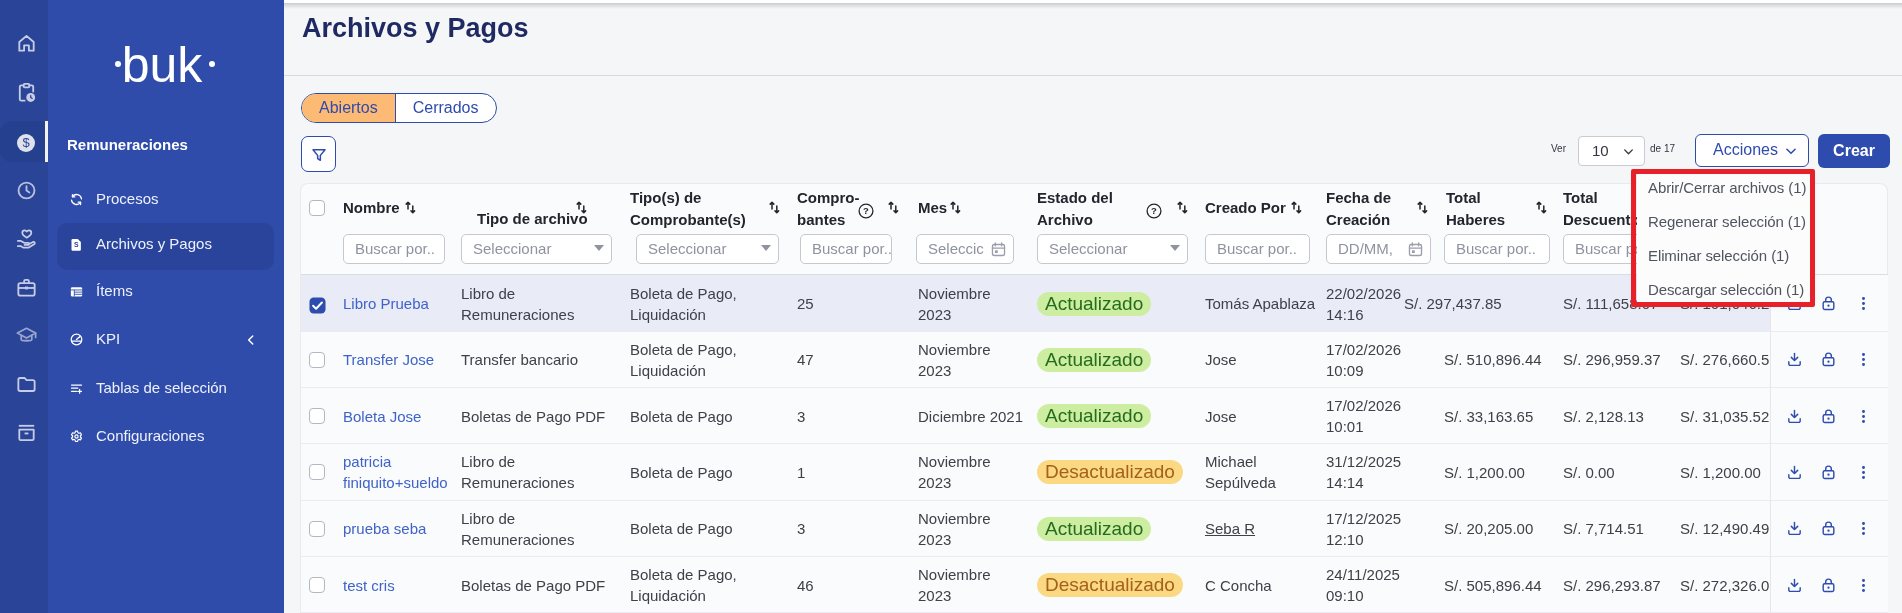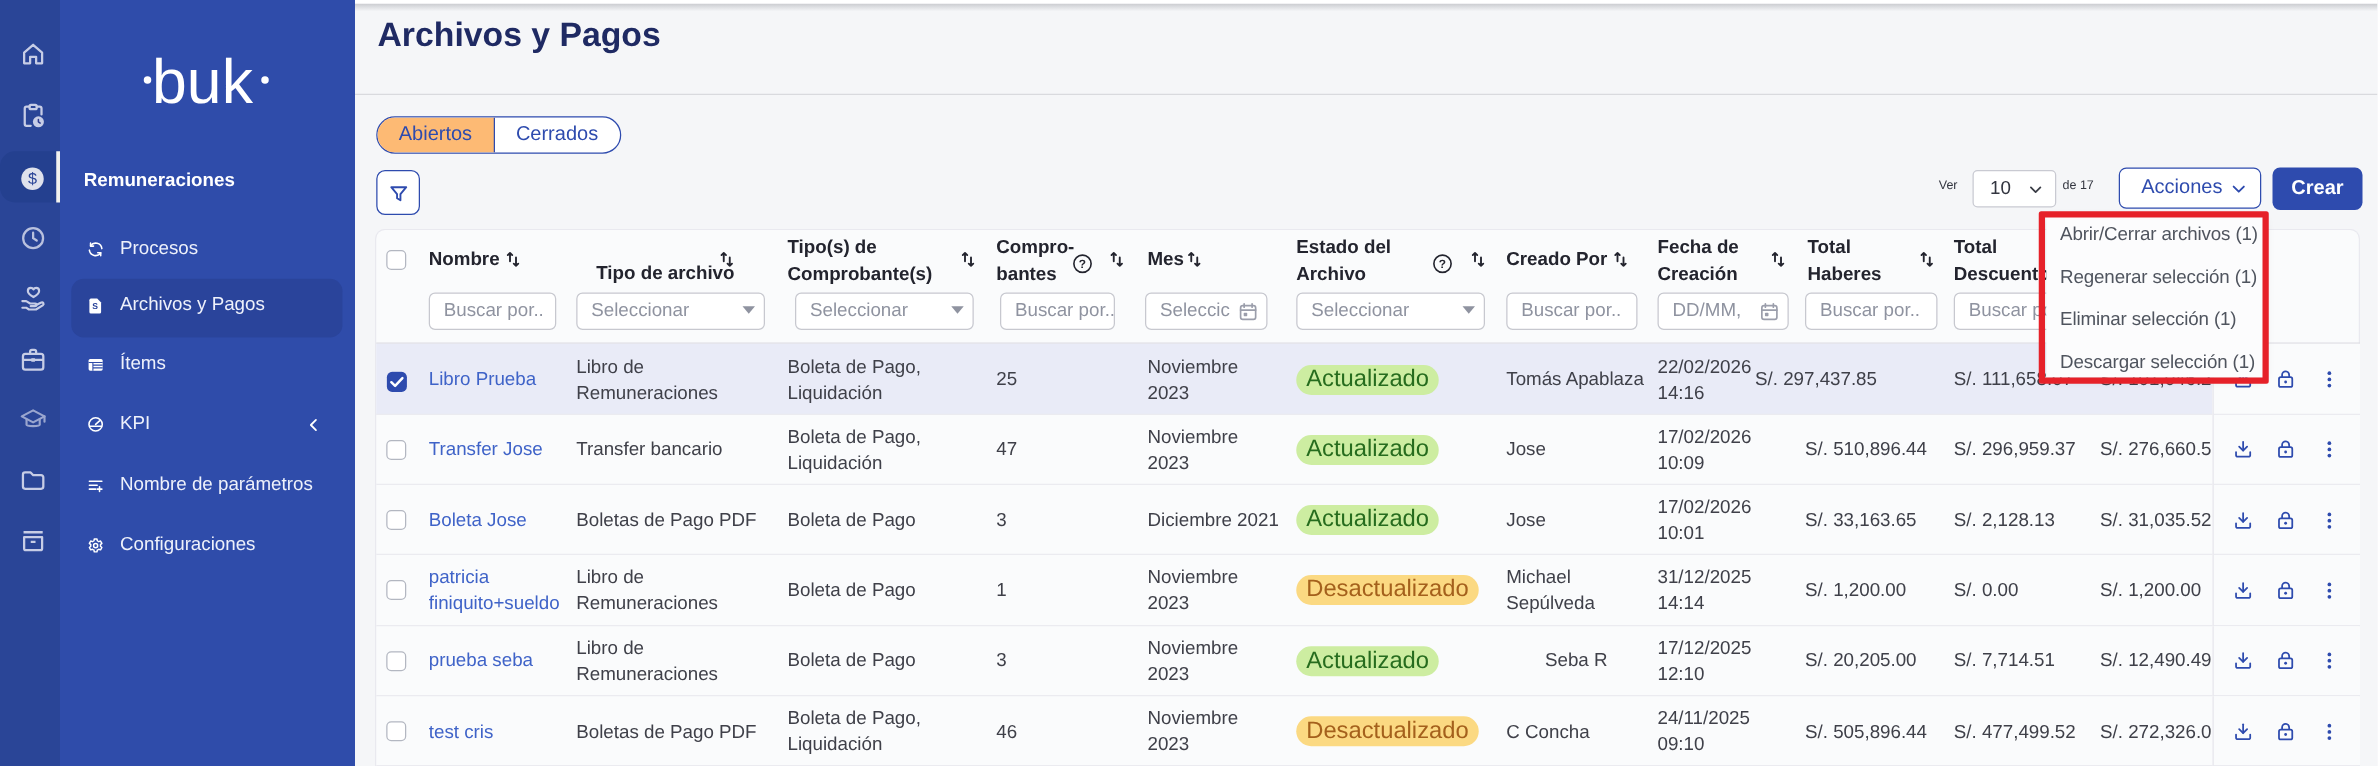--- a/index.html
+++ b/index.html
@@ -134,21 +134,21 @@
     <span class="txt">KPI</span>
     <svg style="left:196px;top:13px;width:14px;height:14px;" width="14" height="14" viewBox="0 0 24 24" fill="none" stroke="#fff" stroke-width="2.5" stroke-linecap="round" stroke-linejoin="round">
       <path d="M15 5 L8 12 L15 19"></path>
     </svg>
   </div>
 <div class="abs mitem" style="top:369px;">
     <svg width="21" height="21" viewBox="0 0 24 24" fill="none" stroke="#fff" stroke-width="2" stroke-linecap="round">
       <path d="M4 6.5 h16 M4 11.5 h10 M4 16.5 h8"></path>
       <path d="M17 13.5 v6 M14 16.5 h6"></path>
     </svg>
-    <span class="txt">Nombre de parámetros</span>
+    <span class="txt">Tablas de selección</span>
   </div>
 <div class="abs mitem" style="top:417px;padding-left:33px;">
     <svg width="21" height="21" viewBox="0 0 24 24" fill="none" stroke="#fff" stroke-width="1.9" stroke-linejoin="round">
       <path d="M10.3 3.5 h3.4 l.5 2.4 a6.6 6.6 0 0 1 1.8 1 l2.3 -.8 1.7 3 -1.8 1.6 a6.6 6.6 0 0 1 0 2.1 l1.8 1.6 -1.7 3 -2.3 -.8 a6.6 6.6 0 0 1 -1.8 1 l-.5 2.4 h-3.4 l-.5 -2.4 a6.6 6.6 0 0 1 -1.8 -1 l-2.3 .8 -1.7 -3 1.8 -1.6 a6.6 6.6 0 0 1 0 -2.1 L4 9.1 l1.7 -3 2.3 .8 a6.6 6.6 0 0 1 1.8 -1 Z"></path>
       <circle cx="12" cy="12" r="2.6"></circle>
     </svg>
     <span class="txt">Configuraciones</span>
   </div>
 
 <div class="abs" id="topstrip"></div>
@@ -398,21 +398,21 @@
   </svg>
 <div class="abs row" style="top:500.6px;"></div>
 <div class="abs acts" style="top:500.6px;"></div>
 <div class="abs" style="left:309px;top:520.8px;width:16px;height:16px;border:1.5px solid #b3b7c1;border-radius:4px;background:#fff;"></div>
 <div class="abs cell link" style="left:343px;top:518.2px;">prueba seba</div>
 <div class="abs cell" style="left:461px;top:507.8px;">Libro de<br>Remuneraciones</div>
 <div class="abs cell" style="left:630px;top:518.2px;">Boleta de Pago</div>
 <div class="abs cell" style="left:797px;top:518.2px;">3</div>
 <div class="abs cell" style="left:918px;top:507.8px;">Noviembre<br>2023</div>
 <div class="abs pill pgreen" style="left:1037px;top:516.8px;">Actualizado</div>
-<div class="abs cell" style="left:1236px;top:518.2px;">Seba R</div>
+<div class="abs cell" style="left:1205px;top:518.2px;text-decoration:underline;">Seba R</div>
 <div class="abs cell" style="left:1326px;top:507.8px;">17/12/2025<br>12:10</div>
 <div class="abs cell" style="left:1444px;top:518.2px;">S/. 20,205.00</div>
 <div class="abs cell" style="left:1563px;top:518.2px;">S/. 7,714.51</div>
 <div class="abs cell" style="left:1680px;top:518.2px;width:89px;overflow:hidden;white-space:nowrap;">S/. 12,490.49</div>
 <svg class="abs" style="left:1785.5px;top:520.2px;" width="17" height="17" viewBox="0 0 24 24" fill="none" stroke="#2e4bae" stroke-width="2" stroke-linecap="round" stroke-linejoin="round">
     <path d="M12 3.5 V13"></path>
     <path d="M7.5 9 L12 13.5 L16.5 9"></path>
     <path d="M4 15 v3.5 a1.8 1.8 0 0 0 1.8 1.8 h12.4 a1.8 1.8 0 0 0 1.8 -1.8 V15"></path>
   </svg>
 <svg class="abs" style="left:1819.5px;top:520.2px;" width="17" height="17" viewBox="0 0 24 24" fill="none" stroke="#2e4bae" stroke-width="2" stroke-linejoin="round">
@@ -430,21 +430,21 @@
 <div class="abs" style="left:309px;top:577.0px;width:16px;height:16px;border:1.5px solid #b3b7c1;border-radius:4px;background:#fff;"></div>
 <div class="abs cell link" style="left:343px;top:574.5px;">test cris</div>
 <div class="abs cell" style="left:461px;top:574.5px;">Boletas de Pago PDF</div>
 <div class="abs cell" style="left:630px;top:564.0px;">Boleta de Pago,<br>Liquidación</div>
 <div class="abs cell" style="left:797px;top:574.5px;">46</div>
 <div class="abs cell" style="left:918px;top:564.0px;">Noviembre<br>2023</div>
 <div class="abs pill pyellow" style="left:1037px;top:573.0px;">Desactualizado</div>
 <div class="abs cell" style="left:1205px;top:574.5px;">C Concha</div>
 <div class="abs cell" style="left:1326px;top:564.0px;">24/11/2025<br>09:10</div>
 <div class="abs cell" style="left:1444px;top:574.5px;">S/. 505,896.44</div>
-<div class="abs cell" style="left:1563px;top:574.5px;">S/. 477,499.52</div>
+<div class="abs cell" style="left:1563px;top:574.5px;">S/. 296,293.87</div>
 <div class="abs cell" style="left:1680px;top:574.5px;width:89px;overflow:hidden;white-space:nowrap;">S/. 272,326.05</div>
 <svg class="abs" style="left:1785.5px;top:576.5px;" width="17" height="17" viewBox="0 0 24 24" fill="none" stroke="#2e4bae" stroke-width="2" stroke-linecap="round" stroke-linejoin="round">
     <path d="M12 3.5 V13"></path>
     <path d="M7.5 9 L12 13.5 L16.5 9"></path>
     <path d="M4 15 v3.5 a1.8 1.8 0 0 0 1.8 1.8 h12.4 a1.8 1.8 0 0 0 1.8 -1.8 V15"></path>
   </svg>
 <svg class="abs" style="left:1819.5px;top:576.5px;" width="17" height="17" viewBox="0 0 24 24" fill="none" stroke="#2e4bae" stroke-width="2" stroke-linejoin="round">
     <rect x="4.5" y="9.5" width="15" height="11" rx="2"></rect>
     <path d="M8 9.5 V7 a4 4 0 0 1 8 0 v2.5"></path>
     <circle cx="12" cy="15" r="1.6" fill="#2e4bae" stroke="none"></circle>

